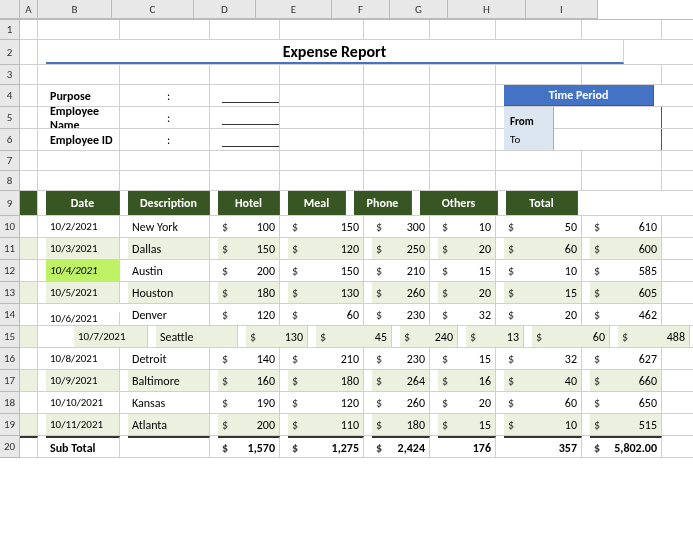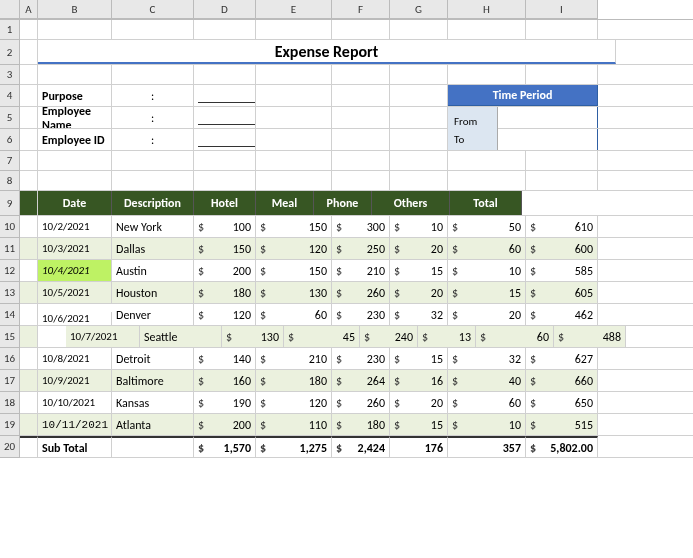--- a/index.html
+++ b/index.html
@@ -68,20 +68,21 @@
 
     .grid-area {
       flex: 1;
       display: flex;
       flex-direction: column;
     }
 
     .grid-row {
       display: flex;
       border-bottom: 1px solid #d0d0d0;
+      gap: 8px;
     }
 
     .cell {
       border-right: 1px solid #d0d0d0;
       padding: 2px 4px;
       display: flex;
       align-items: center;
       overflow: hidden;
       font-size: 12px;
       background: #fff;
@@ -257,21 +258,21 @@
         <div class="cell col-a"></div>
         <div class="cell col-b label-bold">Employee Name</div>
         <div class="cell col-c cell-center">:</div>
         <div class="cell col-d">
           <span class="field-underline" style="width:100%"></span>
         </div>
         <div class="cell col-e"></div>
         <div class="cell col-f"></div>
         <div class="cell col-g"></div>
 
-        <div class="cell" style="width:50px;min-width:50px;background:#dce6f1;border-right:1px solid #aaa;font-size:11px;padding:14px 6px;">From</div>
+        <div class="cell" style="width:50px;min-width:50px;background:#dce6f1;border-right:1px solid #aaa;font-size:11px;padding:14px 6px;font-weight:bold;">From</div>
         <div class="cell" style="width:100px;min-width:100px;background:white;border-right:1px solid #2e5fa3;"></div>
       </div>
 
       <div class="grid-row row-h-22">
         <div class="cell col-a"></div>
         <div class="cell col-b label-bold">Employee ID</div>
         <div class="cell col-c cell-center">:</div>
         <div class="cell col-d">
           <span class="field-underline" style="width:100%"></span>
         </div>
@@ -683,21 +684,21 @@
     </div>
     <div class="cell col-i" style="background:#fff">
       <div class="dollar-group">
                 <span class="dollar-sign">$</span>
                 <span class="dollar-value">650</span>
               </div>
     </div>
   </div>
           <div class="grid-row row-h-22">
     <div class="cell col-a" style="background:#ebf1de"></div>
-    <div class="cell col-b" style="background:#ebf1de;font-size:11px;font-family:Liberation Mono, monospace;">10/11/2021</div>
+    <div class="cell col-b" style="background:#ebf1de;font-size:11px;">10/11/2021</div>
     <div class="cell col-c" style="background:#ebf1de">Atlanta</div>
     <div class="cell col-d" style="background:#ebf1de">
       <div class="dollar-group">
                 <span class="dollar-sign">$</span>
                 <span class="dollar-value">200</span>
               </div>
     </div>
     <div class="cell col-e" style="background:#ebf1de">
       <div class="dollar-group">
                 <span class="dollar-sign">$</span>

